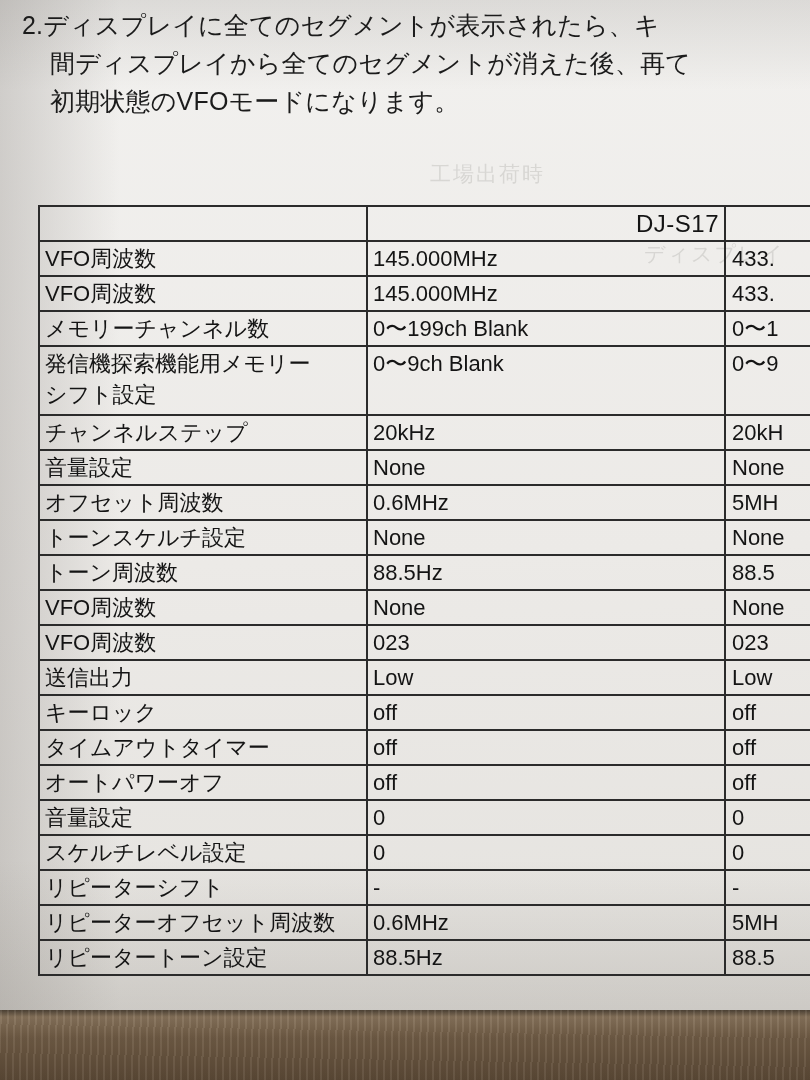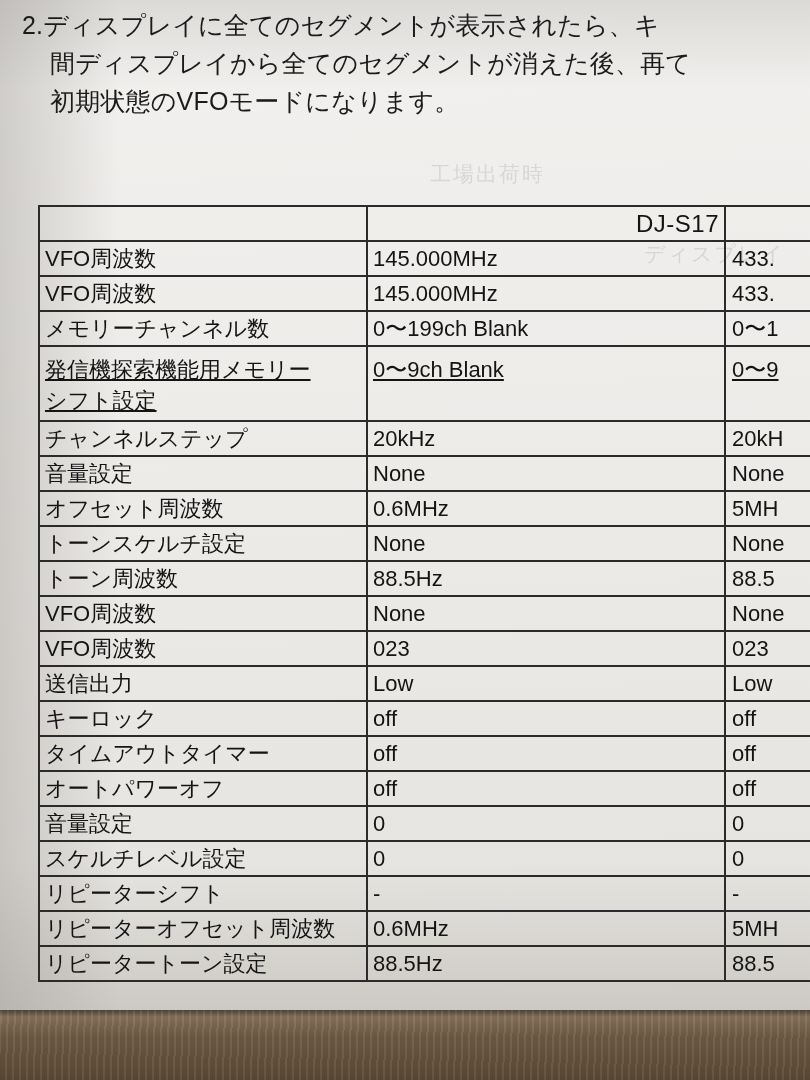--- a/index.html
+++ b/index.html
@@ -146,21 +146,21 @@
     font-size: 24px;
     letter-spacing: .5px;
   }
   td.two-line {
     white-space: normal;
     line-height: 31px;
     height: 66px;
     vertical-align: top;
     padding-top: 1px;
   }
-  tr.tall td { height: 66px; vertical-align: top; padding-top: 7px; text-decoration: underline; }
+  tr.tall td { height: 66px; vertical-align: top; padding-top: 1px; }
 
   .cut { 
     padding-left: 6px;
   }
 </style>
 </head>
 <body>
 
 <div id="page">
 

